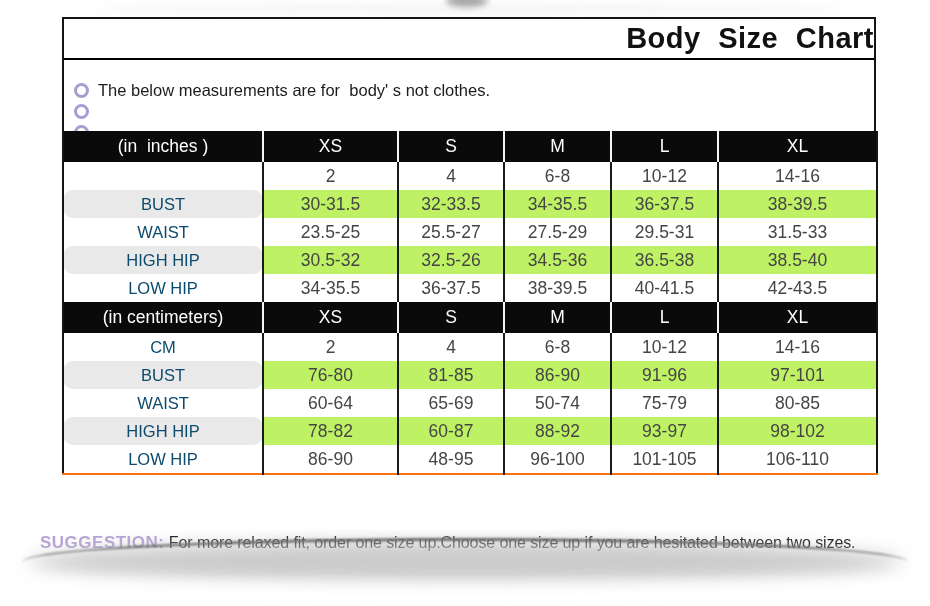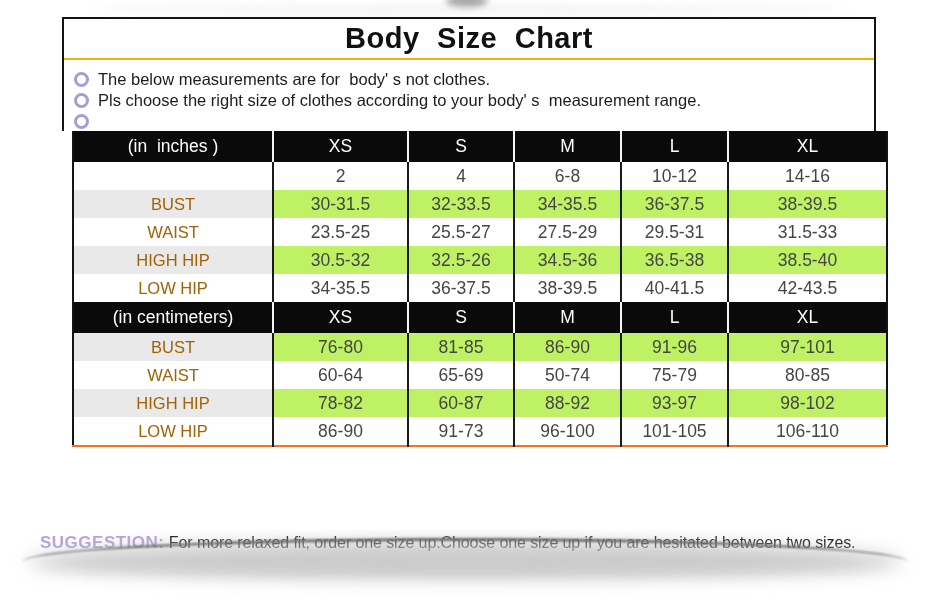--- a/index.html
+++ b/index.html
@@ -6,52 +6,52 @@
   .stage{
     position:relative;width:930px;height:606px;background:#ffffff;overflow:hidden;
     font-family:"Liberation Sans","DejaVu Sans",sans-serif;color:#1a1a1a;
   }
   
   .frame{
     position:absolute;left:62px;top:17px;width:810px;height:112px;
     border:2px solid #141414;border-bottom:none;background:#fff;box-sizing:content-box;
   }
   .title-row{
-    height:39px;border-bottom:2px solid #eab308;display:flex;align-items:center;justify-content:center;
+    height:39px;border-bottom:2px solid #000000;display:flex;align-items:center;justify-content:flex-end;
   }
   .title-row .title{
     font-size:29px;font-weight:700;letter-spacing:0.5px;word-spacing:9px;color:#111;
   }
-  .bullets{padding:9px 8px 4px 10px;}
+  .bullets{padding:20px 8px 4px 10px;}
   .bullet-line{display:flex;align-items:center;gap:9px;height:21px;}
   .ring{
     width:9px;height:9px;border:3px solid #a79dd2;border-radius:50%;
     background:#fff;flex:0 0 auto;
   }
   .bullet-text{font-size:16.5px;color:#1c1c1c;white-space:pre-wrap;line-height:21px;}
   
-  .tables{position:absolute;left:72px;top:131px;width:814px;}
+  .tables{position:absolute;left:62px;top:131px;width:814px;}
   table.size-table{
     border-collapse:collapse;table-layout:fixed;width:814px;
     border-left:2px solid #141414;border-right:2px solid #141414;
   }
   table.size-table:last-child{border-bottom:2px solid #f97316;}
   col.c0{width:200px;} col.c1{width:135px;} col.c2{width:106px;}
   col.c3{width:107px;} col.c4{width:107px;} col.c5{width:159px;}
   th{
     background:#0a0a0a;color:#fefefe;font-weight:400;font-size:17.5px;
     height:31px;padding:0;text-align:center;border-left:2px solid #f5f5f5;
     white-space:pre-wrap;
   }
   th:first-child{border-left:none;}
   td{
     height:28px;padding:0;text-align:center;font-size:17.5px;color:#454545;
     border-left:2px solid #1a1a1a;background:#fff;
   }
-  td:first-child{border-left:none;font-size:16.5px;color:#a16207;}
+  td:first-child{border-left:none;font-size:16.5px;color:#0c4a6e;border-radius:10px;}
   tr.shaded td{background:#bef264;}
   tr.shaded td:first-child{background:#e9e9e9;}
   
   .suggestion{
     position:absolute;left:40px;top:497px;width:880px;font-size:16px;
     white-space:nowrap;letter-spacing:-0.1px;margin-top:36px;
   }
   .suggestion .sg-label{color:#b5a3d8;font-weight:600;font-size:17px;letter-spacing:0.5px;}
   .suggestion .sg-text{color:#161616;white-space:pre-wrap;}
   
@@ -90,21 +90,20 @@
     <div class="title-row">
       <span class="title">Body Size Chart</span>
     </div>
     <div class="bullets">
       <div class="bullet-line">
         <span class="ring"></span>
         <span class="bullet-text">The below measurements are for  body' s not clothes.</span>
       </div>
       <div class="bullet-line">
         <span class="ring"></span>
-        <span class="bullet-text">Pls choose the right size of clothes according to your body' s  measurement range.</span>
       </div>
       <div class="bullet-line">
         <span class="ring"></span>
       </div>
     </div>
   </div>
 
   <div class="tables">
     <table class="size-table">
         <colgroup>
@@ -181,20 +180,28 @@
           <tr>
             <th>(in centimeters)</th>
             <th>XS</th>
             <th>S</th>
             <th>M</th>
             <th>L</th>
             <th>XL</th>
           </tr>
         </thead>
         <tbody>
+          <tr>
+            <td>CM</td>
+            <td>2</td>
+            <td>4</td>
+            <td>6-8</td>
+            <td>10-12</td>
+            <td>14-16</td>
+          </tr>
           <tr class="shaded">
             <td>BUST</td>
             <td>76-80</td>
             <td>81-85</td>
             <td>86-90</td>
             <td>91-96</td>
             <td>97-101</td>
           </tr>
           <tr>
             <td>WAIST</td>
@@ -208,21 +215,21 @@
             <td>HIGH HIP</td>
             <td>78-82</td>
             <td>60-87</td>
             <td>88-92</td>
             <td>93-97</td>
             <td>98-102</td>
           </tr>
           <tr>
             <td>LOW HIP</td>
             <td>86-90</td>
-            <td>91-73</td>
+            <td>48-95</td>
             <td>96-100</td>
             <td>101-105</td>
             <td>106-110</td>
           </tr>
         </tbody>
       </table>
   </div>
 
   <div class="suggestion">
     <span class="sg-label">SUGGESTION:</span><span class="sg-text"> For more relaxed fit, order one size up.Choose one size up if you are hesitated between two sizes.</span>

